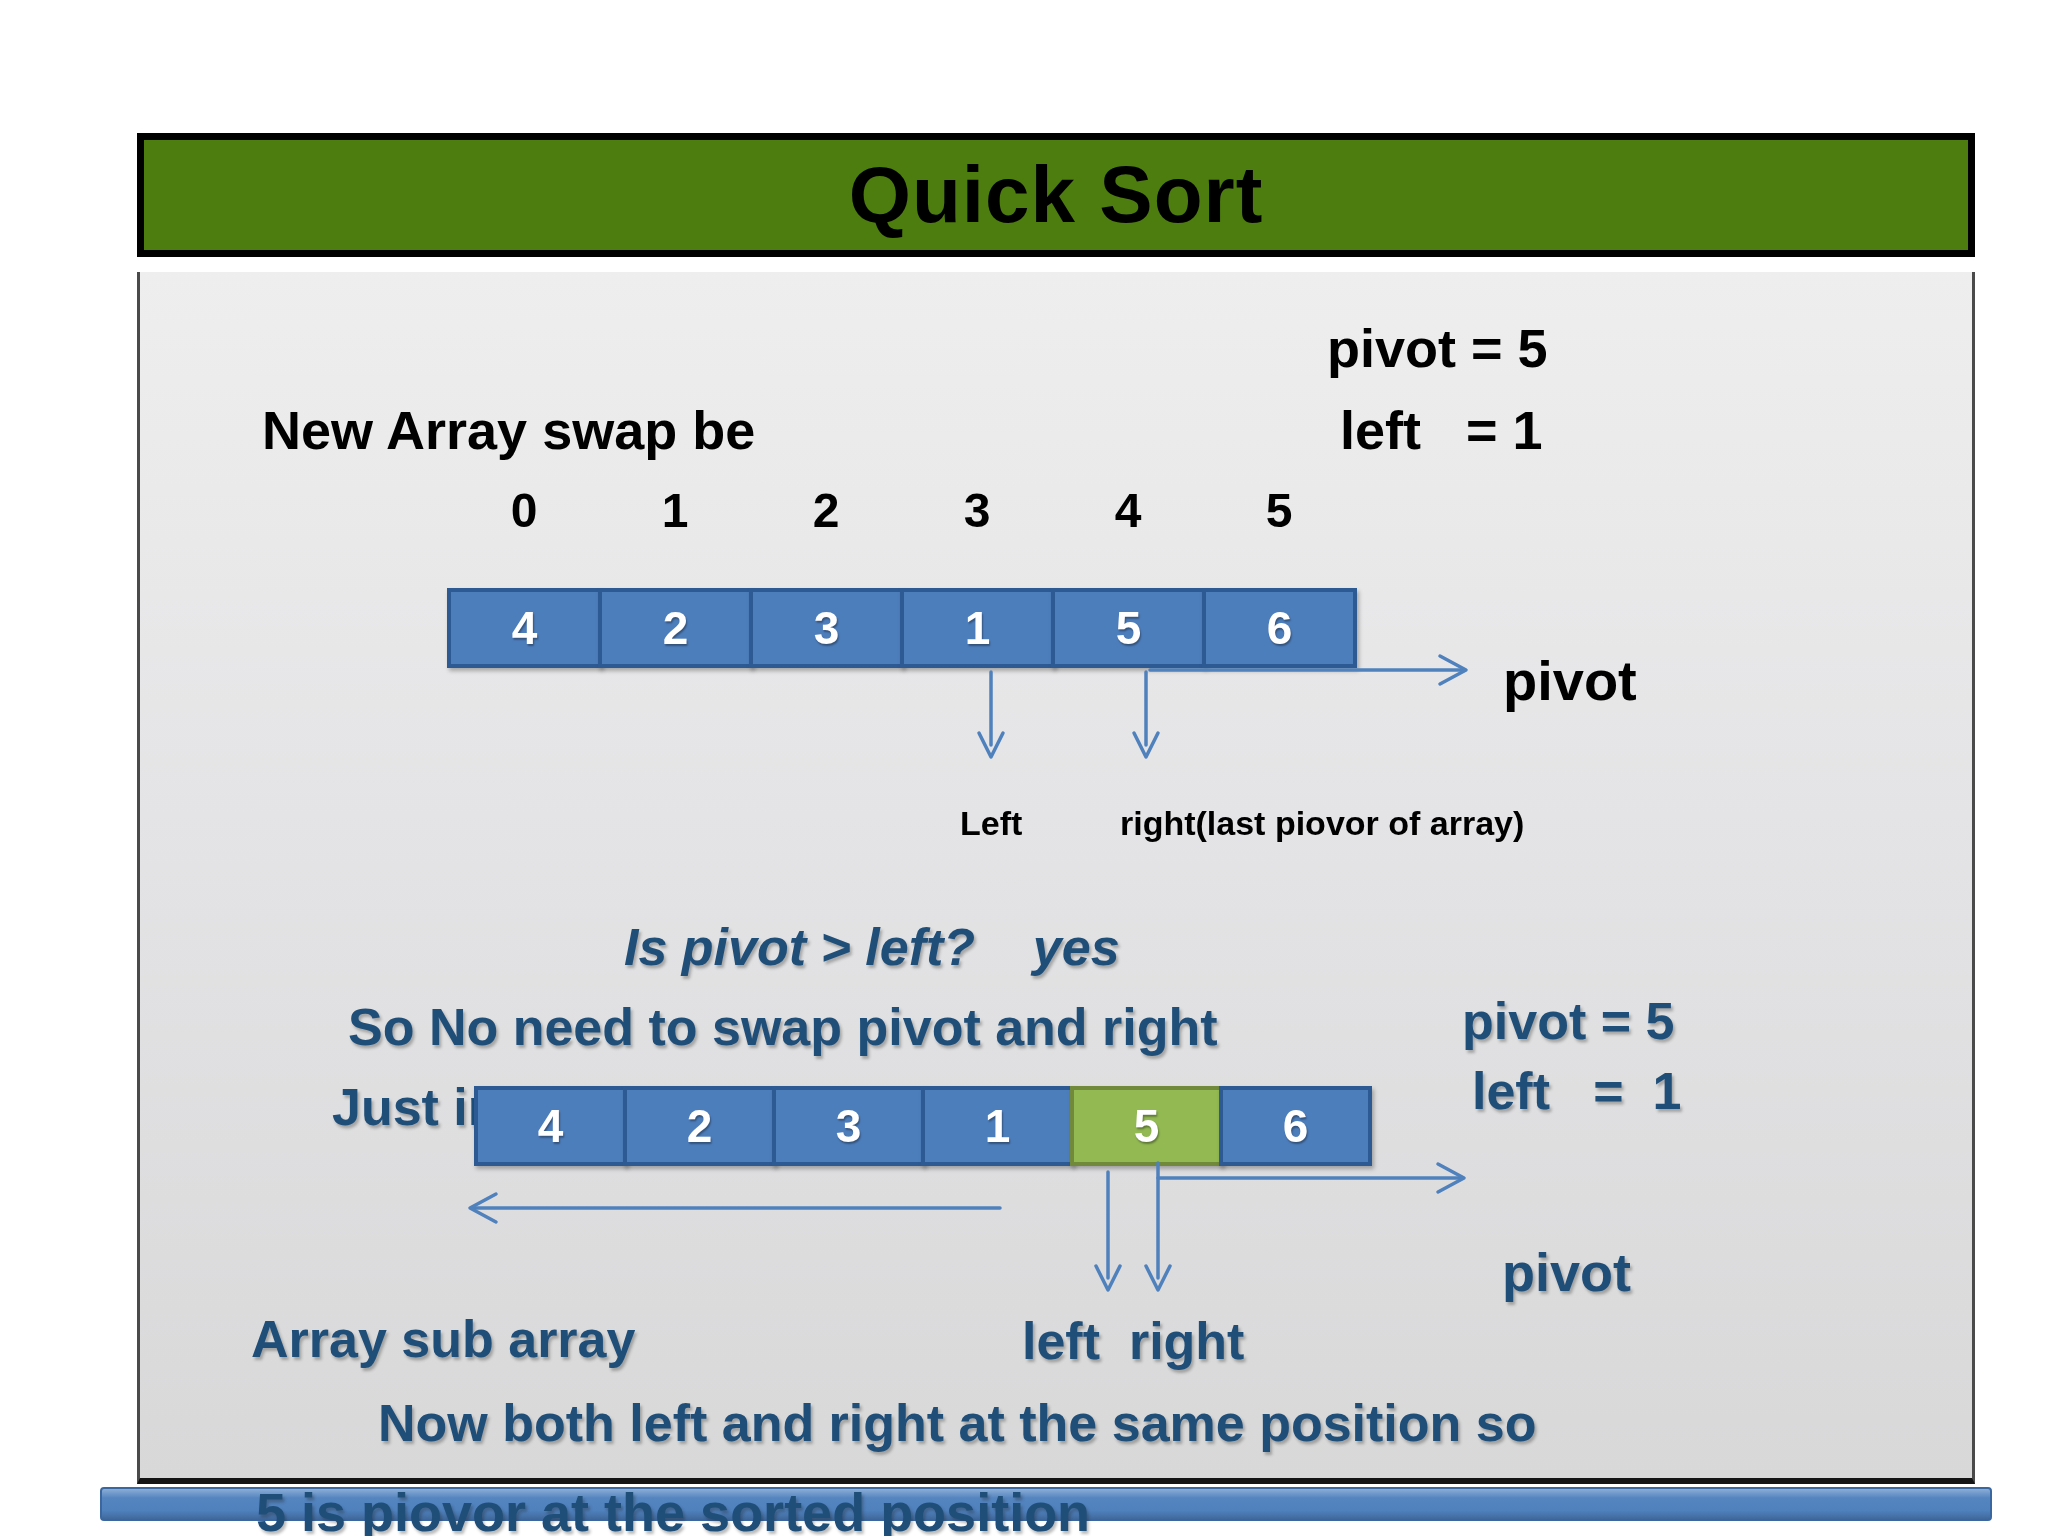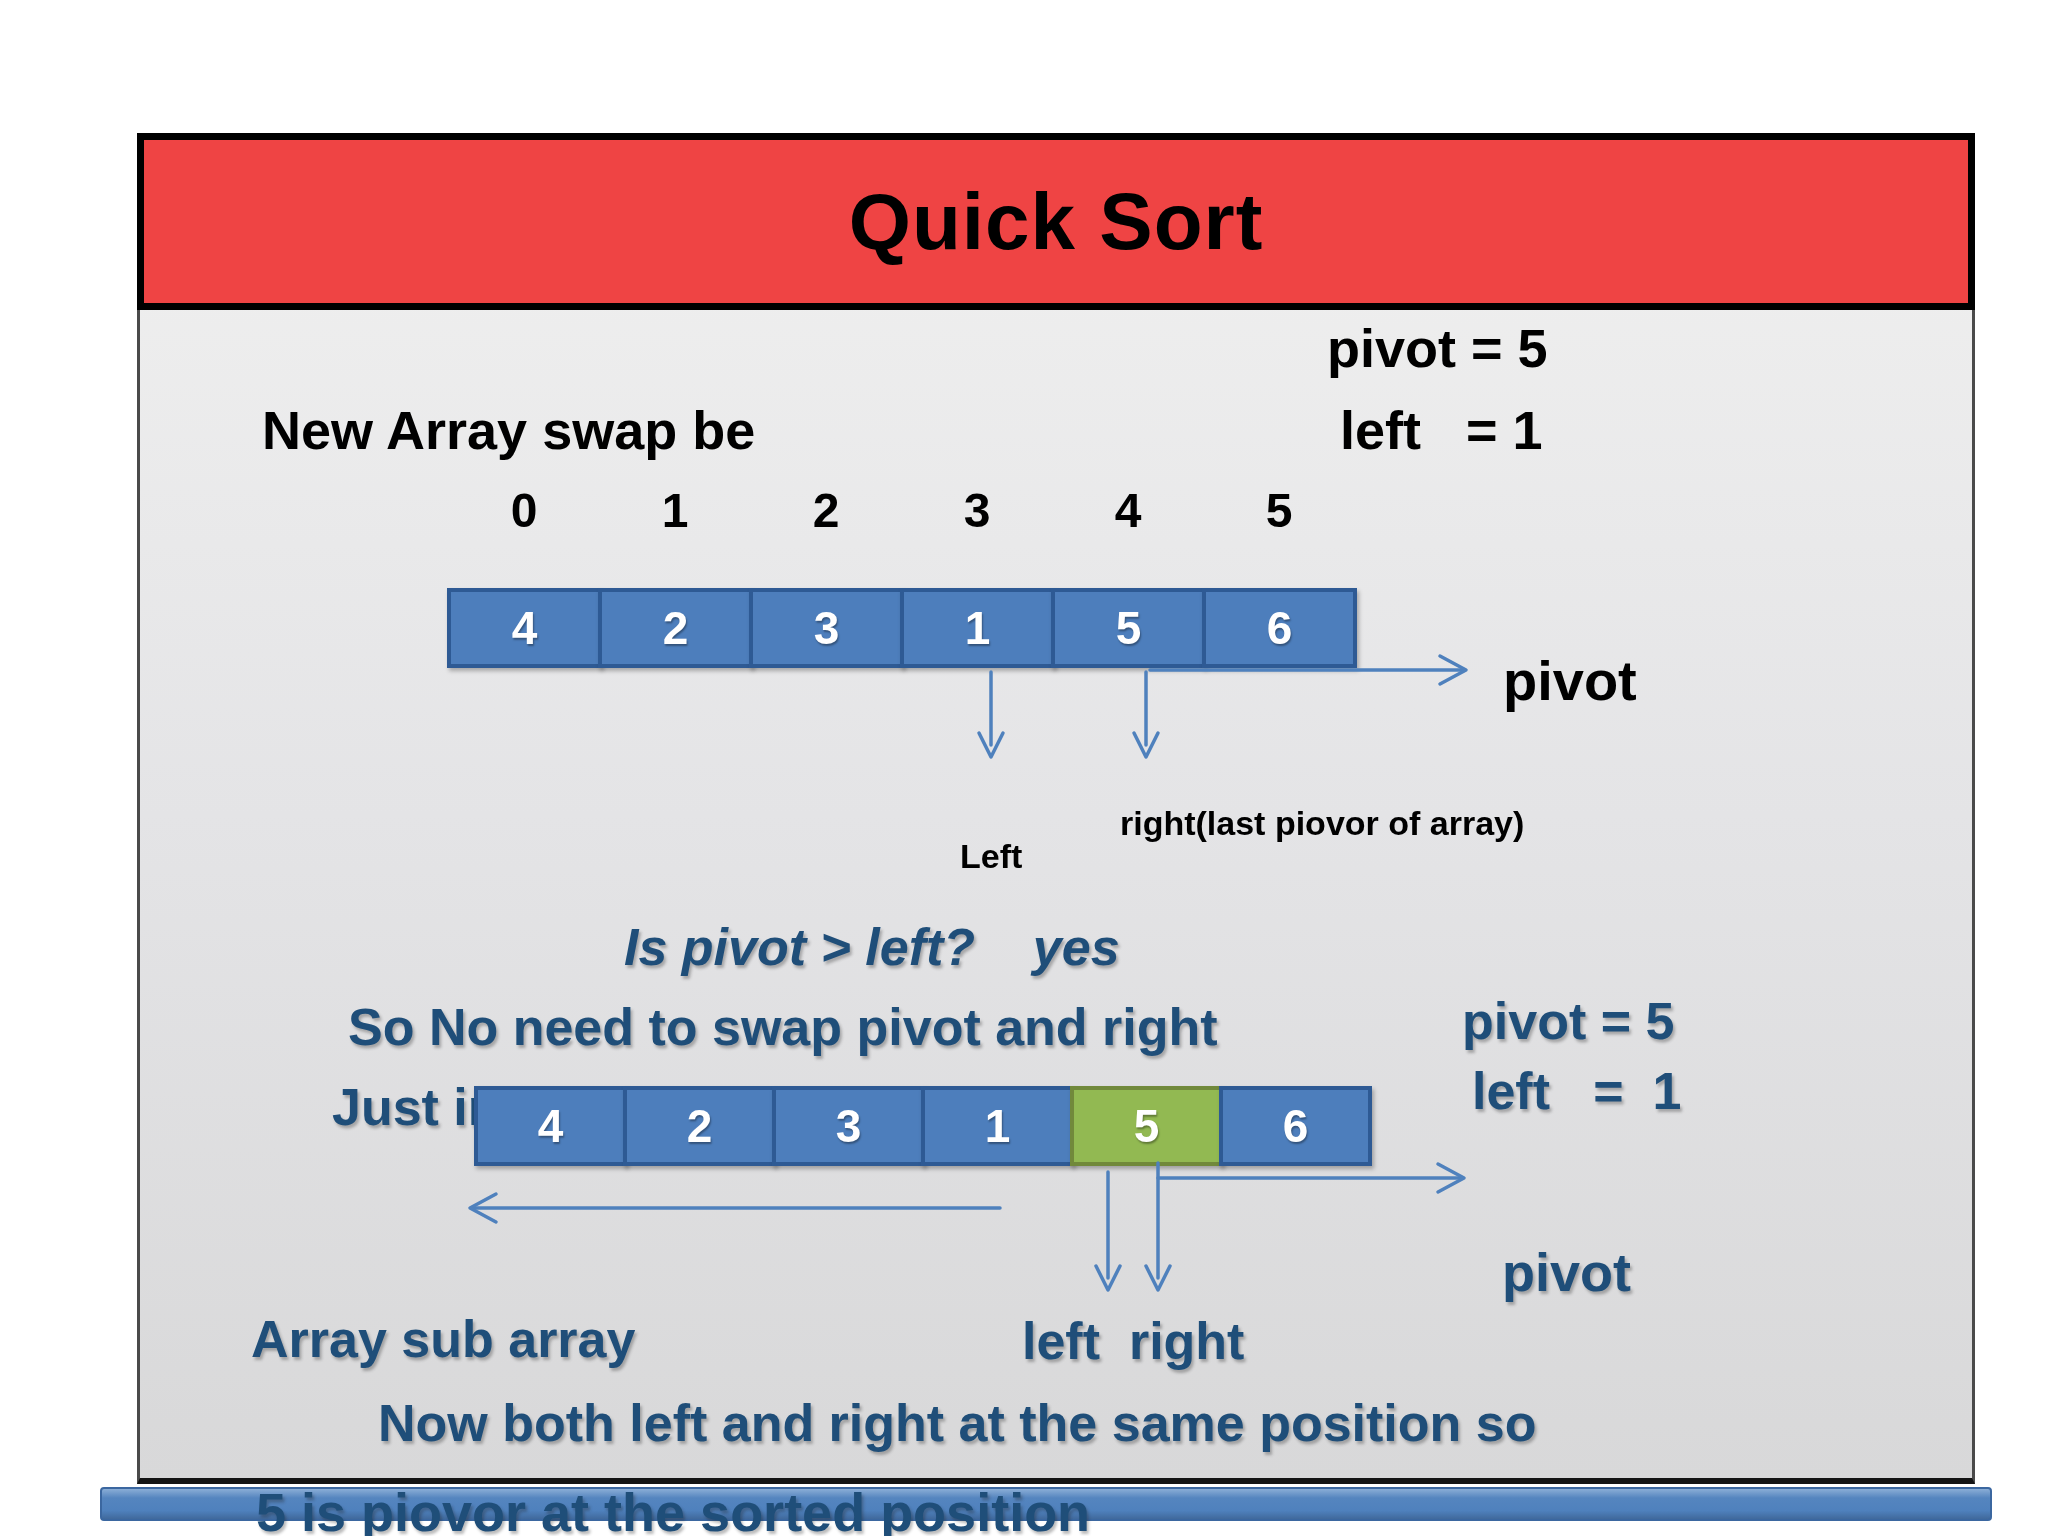--- a/index.html
+++ b/index.html
@@ -1,22 +1,22 @@
 <!DOCTYPE html>
 <html><head>
 <meta charset="utf-8">
 <style>
   html,body{margin:0;padding:0;background:#ffffff;}
   .stage{
     position:relative;width:2048px;height:1536px;overflow:hidden;background:#ffffff;
     font-family:"Liberation Sans",sans-serif;font-weight:700;
   }
   .title-box{
-    position:absolute;left:137px;top:133px;width:1838px;height:177px;
-    background:#ef4444;border:7px solid #000;box-sizing:border-box;
+    position:absolute;left:137px;top:133px;width:1838px;height:124px;
+    background:#4d7c0f;border:7px solid #000;box-sizing:border-box;
     display:flex;align-items:center;justify-content:center;z-index:2;
   }
   .title-box span{font-size:80px;color:#000;letter-spacing:1px;}
   .content-box{
     position:absolute;left:137px;top:272px;width:1838px;height:1212px;
     background:linear-gradient(180deg,#eeeeee 0%,#e4e4e6 45%,#d8d8d9 100%);
     border-left:3px solid #4a4a4a;border-right:3px solid #4a4a4a;border-bottom:6px solid #141414;
     box-sizing:border-box;z-index:0;
   }
   .t{position:absolute;white-space:nowrap;line-height:1.12;}
@@ -71,21 +71,21 @@
   <div class="array" style="left:447px;top:588px;">
     <div class="cell">4</div>
     <div class="cell">2</div>
     <div class="cell">3</div>
     <div class="cell">1</div>
     <div class="cell">5</div>
     <div class="cell">6</div>
   </div>
 
   <span class="t black fs56" style="left:1503px;top:650px;">pivot</span>
-  <span class="t black fs34" style="left:960px;top:804px;margin-top:33px;">Left</span>
+  <span class="t black fs34" style="left:960px;top:804px;">Left</span>
   <span class="t black fs34" style="left:1120px;top:804px;">right(last piovor of array)</span>
 
   <span class="t blue fs52 pre" style="left:624px;top:918px;font-style:italic;">Is pivot &gt; left?    yes</span>
   <span class="t blue fs52" style="left:348px;top:998px;">So No need to swap pivot and right</span>
   <span class="t blue fs52" style="left:1462px;top:992px;">pivot = 5</span>
   <span class="t blue fs52 z1" style="left:332px;top:1078px;">Just increment the index</span>
   <span class="t blue fs52 pre" style="left:1472px;top:1062px;">left   =  1</span>
 
   <div class="array array-2" style="left:474px;top:1086px;">
     <div class="cell">4</div>

